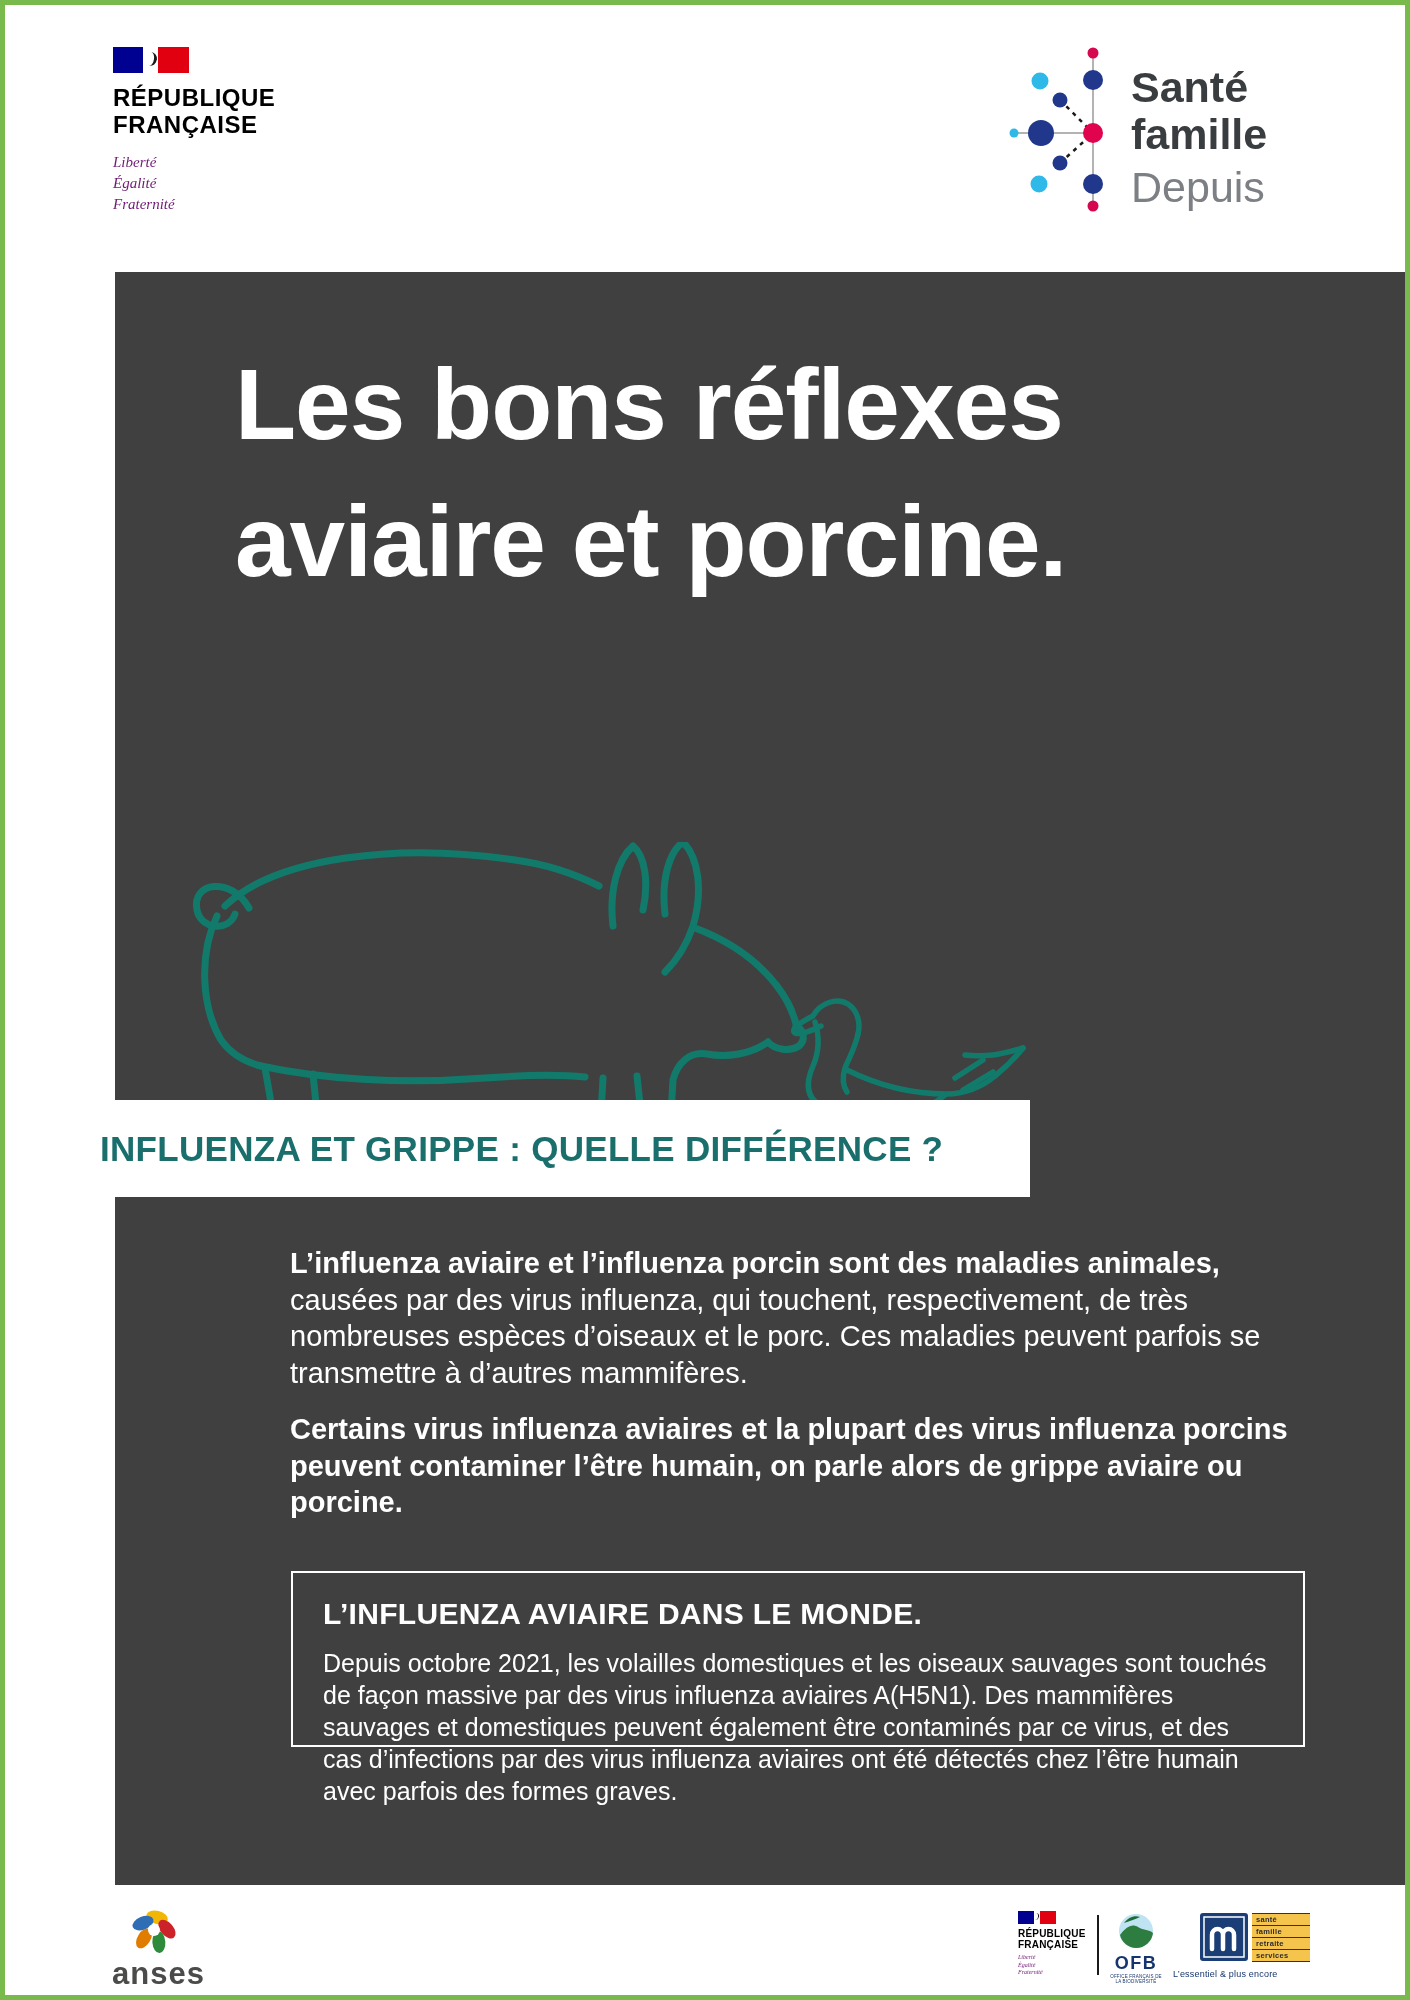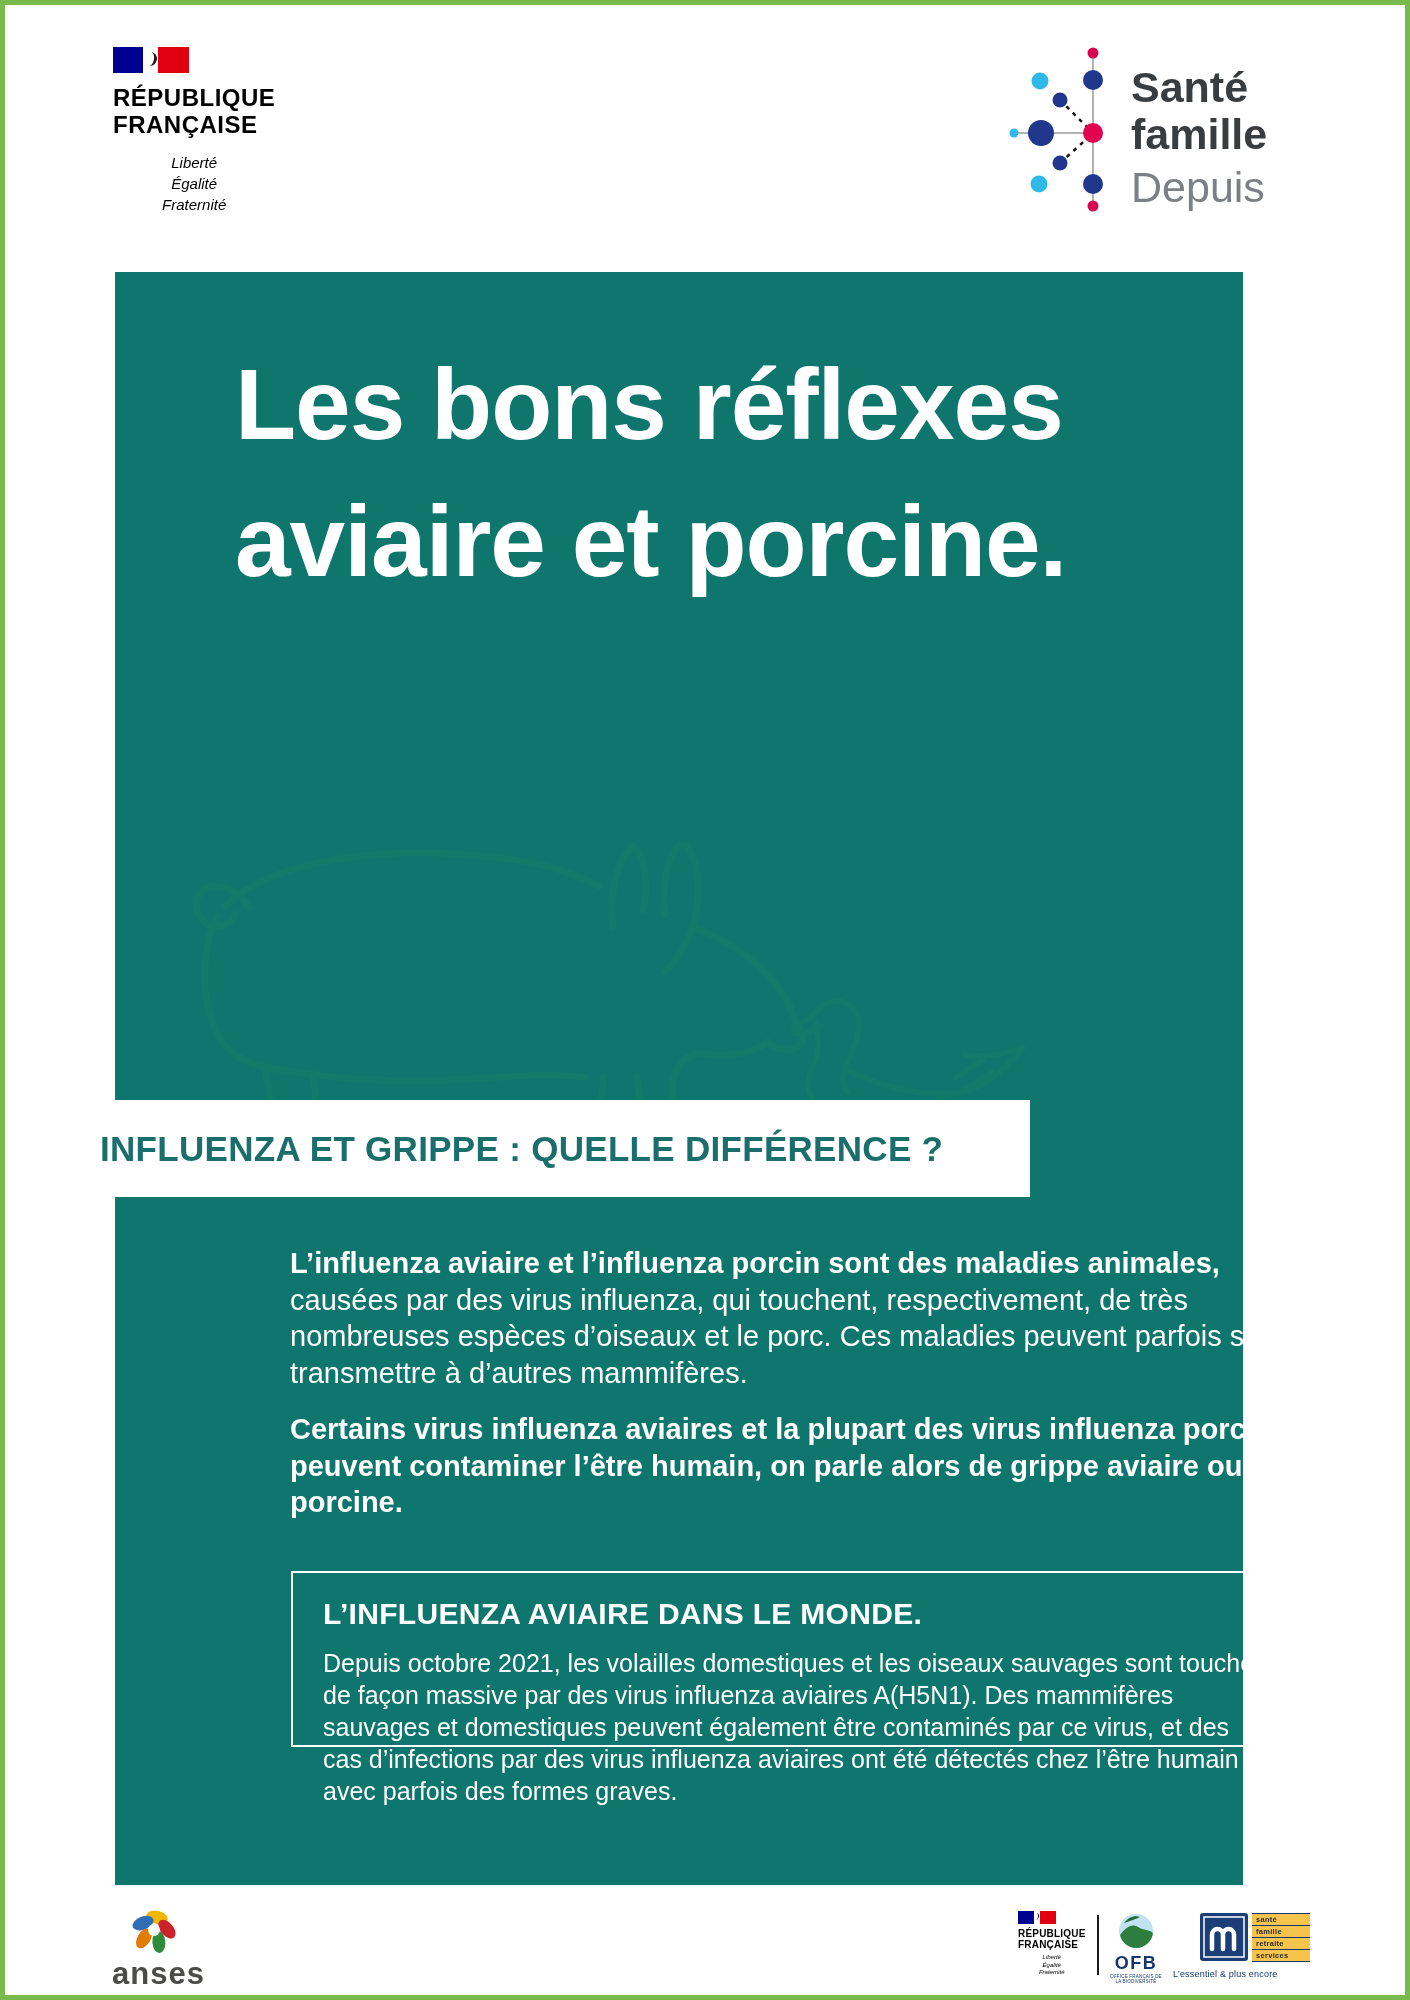--- a/index.html
+++ b/index.html
@@ -11,29 +11,29 @@
   }
   
   .rf-logo { position:absolute; left:108px; top:42px; }
   .rf-flag { display:flex; height:26px; width:76px; align-items:stretch; }
   .rf-flag .b { width:30px; background:#000091; }
   .rf-flag .w { width:15px; background:#fff; position:relative; }
   .rf-flag .w::after { content:""; position:absolute; left:3px; top:5px; width:8px; height:14px;
      border-right:3px solid #1a1a1a; border-radius:0 8px 8px 0; transform:rotate(8deg); }
   .rf-flag .r { width:31px; background:#e1000f; }
   .rf-name { margin-top:11px; font-weight:bold; color:#000; font-size:24px; line-height:27px; letter-spacing:.5px; }
-  .rf-motto { margin-top:14px; font-family:Liberation Sans, sans-serif; font-style:italic;
-     font-size:15px; line-height:21px; color:#000000;text-align:center; }
+  .rf-motto { margin-top:14px; font-family:Liberation Serif, serif; font-style:italic;
+     font-size:15px; line-height:21px; color:#701a75; }
   
   .spf { position:absolute; left:995px; top:25px; display:flex; }
   .spf-dots { width:125px; height:190px; }
   .spf-text { margin-left:6px; margin-top:34px; font-size:43px; line-height:47px; color:#3a3d40; font-weight:bold; }
   .spf-text .france { font-weight:normal; color:#7c8084; margin-top:6px; }
   
-  .panel { position:absolute; left:110px; top:267px; width:1128px; height:1613px; background:#0f766e; }
+  .panel { position:absolute; left:110px; top:267px; width:1290px; height:1613px; background:#404040; }
   .title { position:absolute; left:120px; top:64px; color:#fff; font-weight:bold;
      font-size:100px; line-height:137px; letter-spacing:-1px; }
   .pig  { position:absolute; left:50px;  top:570px; width:680px; height:275px; }
   .duck { position:absolute; left:672px; top:726px; width:250px; height:120px; }
   .panel svg path, .panel svg line { fill:none; stroke:#127a6b; stroke-linecap:round; stroke-linejoin:round; }
   .pig path { stroke-width:7px; }
   .duck path { stroke-width:5.5px; }
   
   .banner { position:absolute; left:0; top:1095px; width:1025px; height:97px; background:#ffffff; z-index:3;
      display:flex; align-items:center; }

